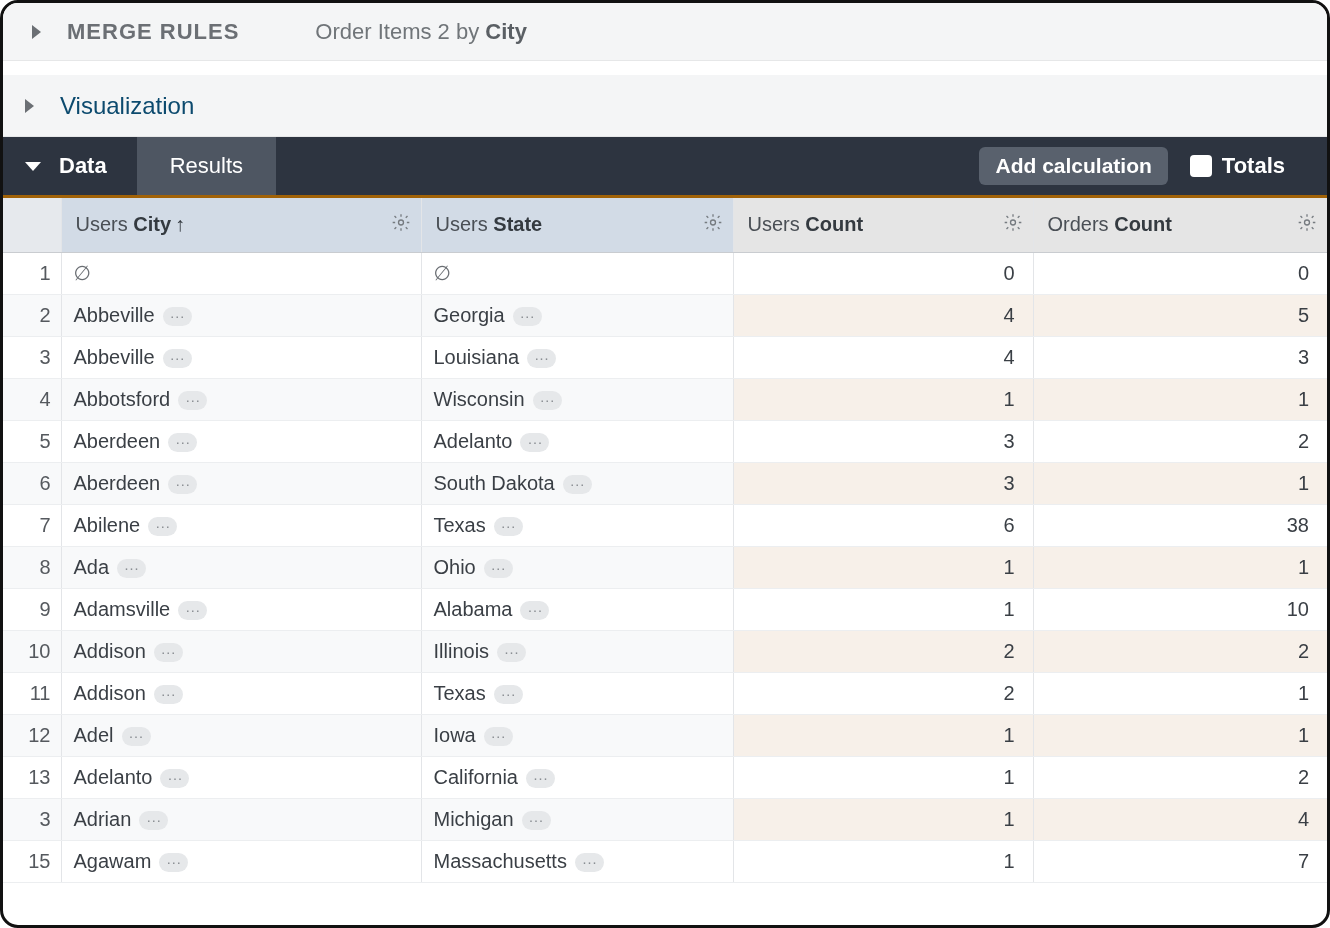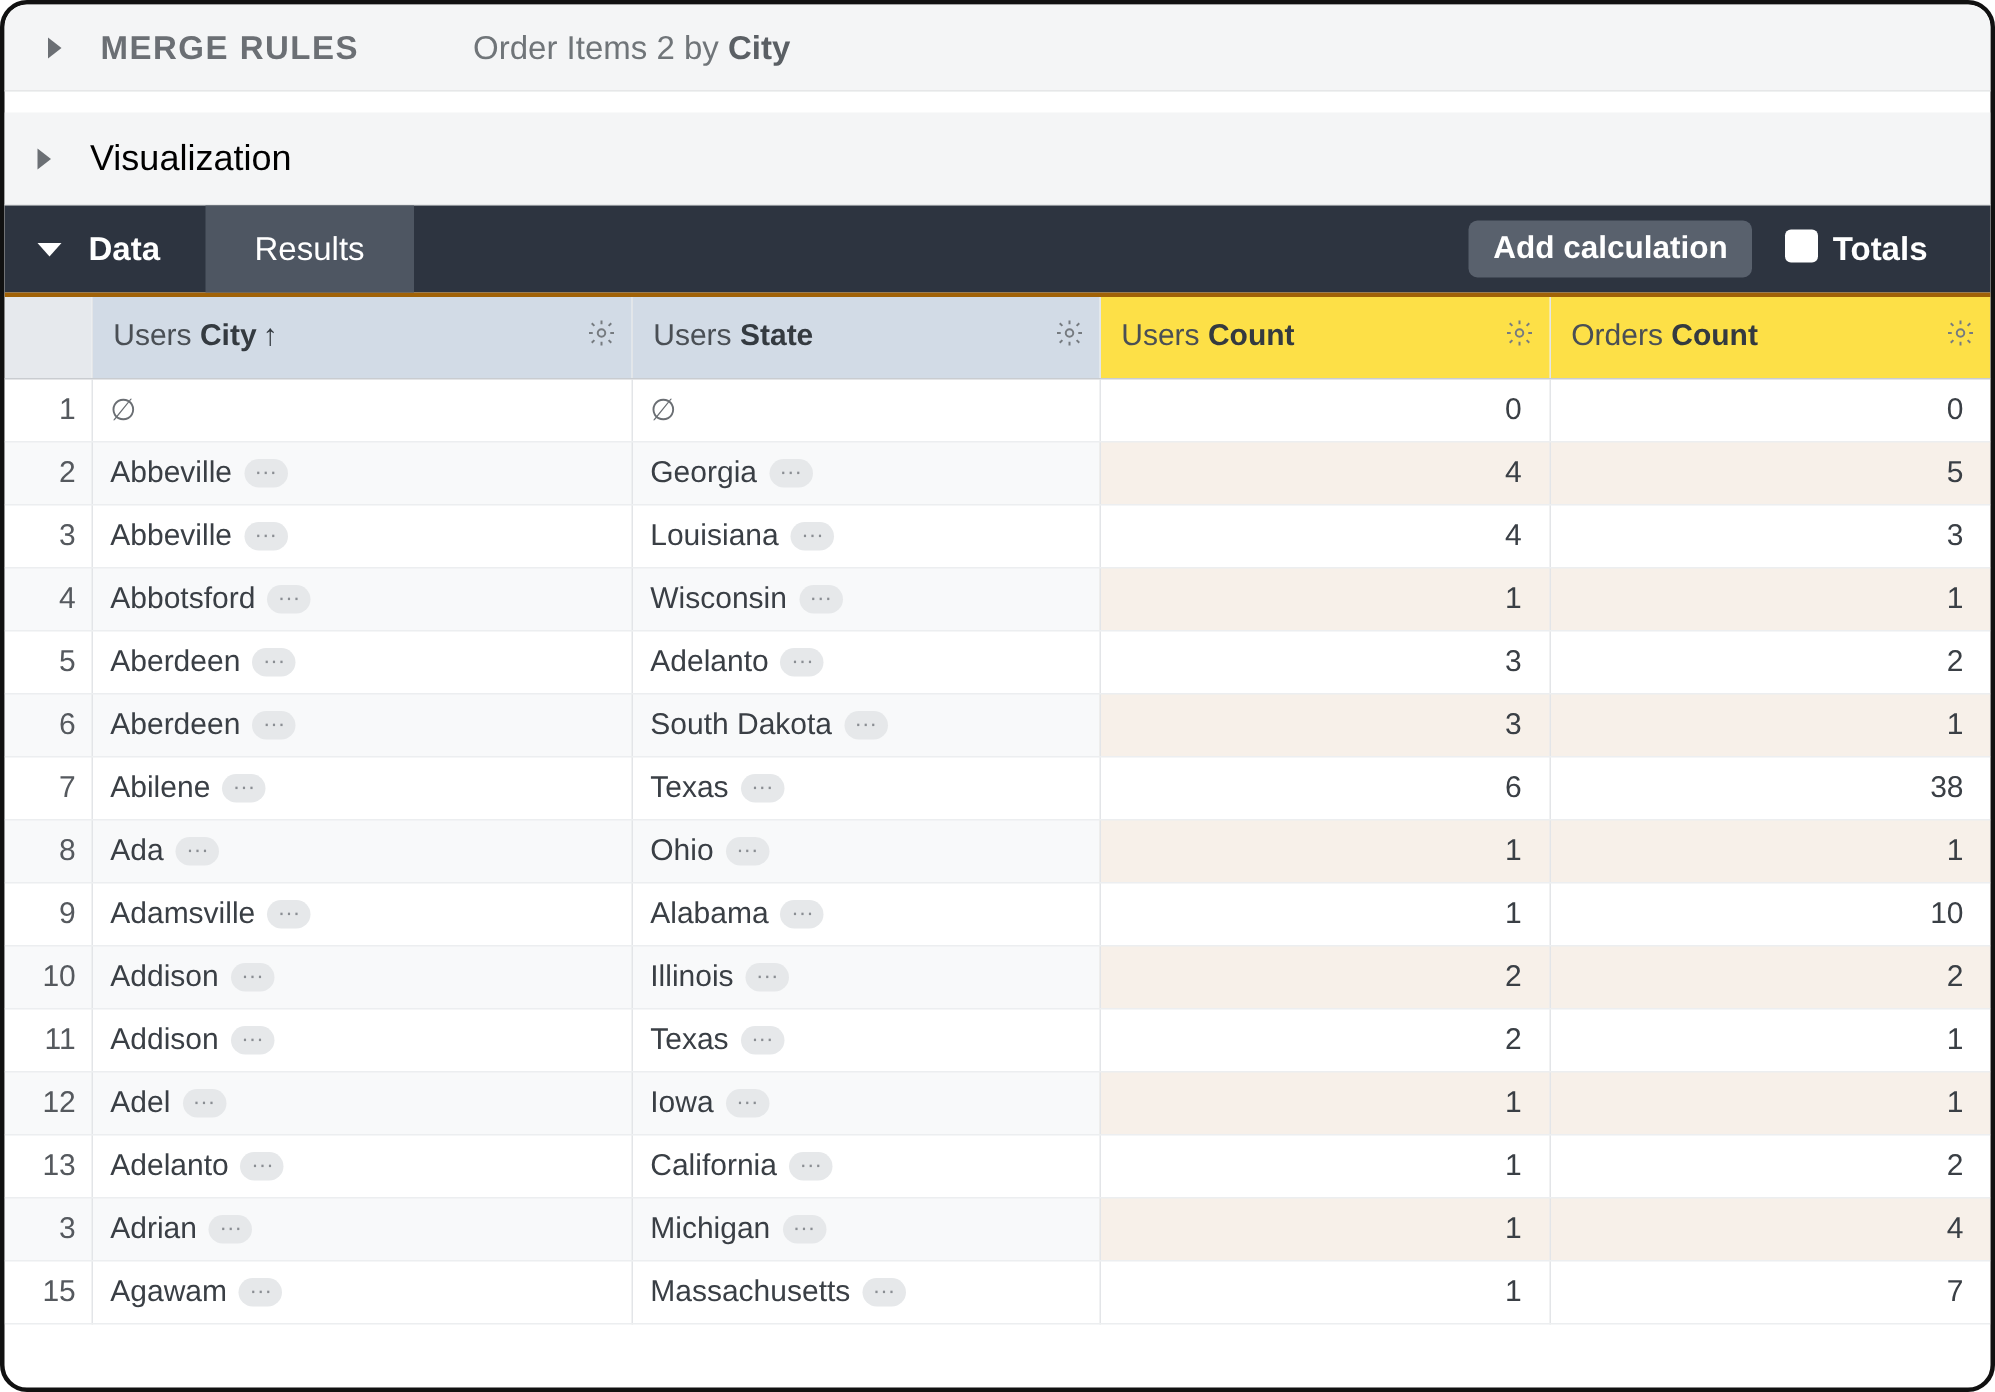--- a/index.html
+++ b/index.html
@@ -39,21 +39,21 @@
   .sect-title {
     font-size: 22px;
     font-weight: 700;
     letter-spacing: 1px;
     color: #6b6f74;
   }
   .sect-title.viz-title {
     letter-spacing: 0;
     font-weight: 500;
     font-size: 24px;
-    color: #000000;
+    color: #0c4a6e;
   }
   .subtitle {
     font-size: 22px;
     color: #707579;
     margin-left: 76px;
   }
   .subtitle .strong { font-weight: 700; color: #5a5f64; }
 
   
   .toolbar {
@@ -102,21 +102,21 @@
     background: #59616d;
     color: #fff;
     border-radius: 6px;
     padding: 7px 16px;
     font-size: 21px;
     font-weight: 700;
     cursor: pointer;
   }
   .totals-wrap {
     display: flex;
-    align-items: flex-start;
+    align-items: center;
     gap: 10px;
     font-size: 22px;
     font-weight: 700;
     cursor: pointer;
   }
   .checkbox {
     width: 22px; height: 22px;
     background: #fff;
     border-radius: 4px;
     display: inline-block;
@@ -141,21 +141,21 @@
     text-align: left;
     padding: 0 14px;
     position: relative;
     border-bottom: 1px solid #c9ccd0;
   }
   thead th .pre { color: #4a4f55; }
   thead th .strong { font-weight: 700; }
 
   .col-rownum { width: 58px; background:#eceff2; }
   .col-dim    { background:#d2dbe6; }
-  .col-meas   { background:#fde047; }
+  .col-meas   { background:#e5e5e5; }
 
   thead th.col-rownum { background:#e6e9ed; }
 
   .gear {
     position: absolute;
     right: 10px; top: 50%; transform: translateY(-50%);
     color: #767b80;
     cursor: pointer;
   }
   .gear svg { width: 20px; height: 20px; stroke:#767b80; fill:none; stroke-width:1.6; }

